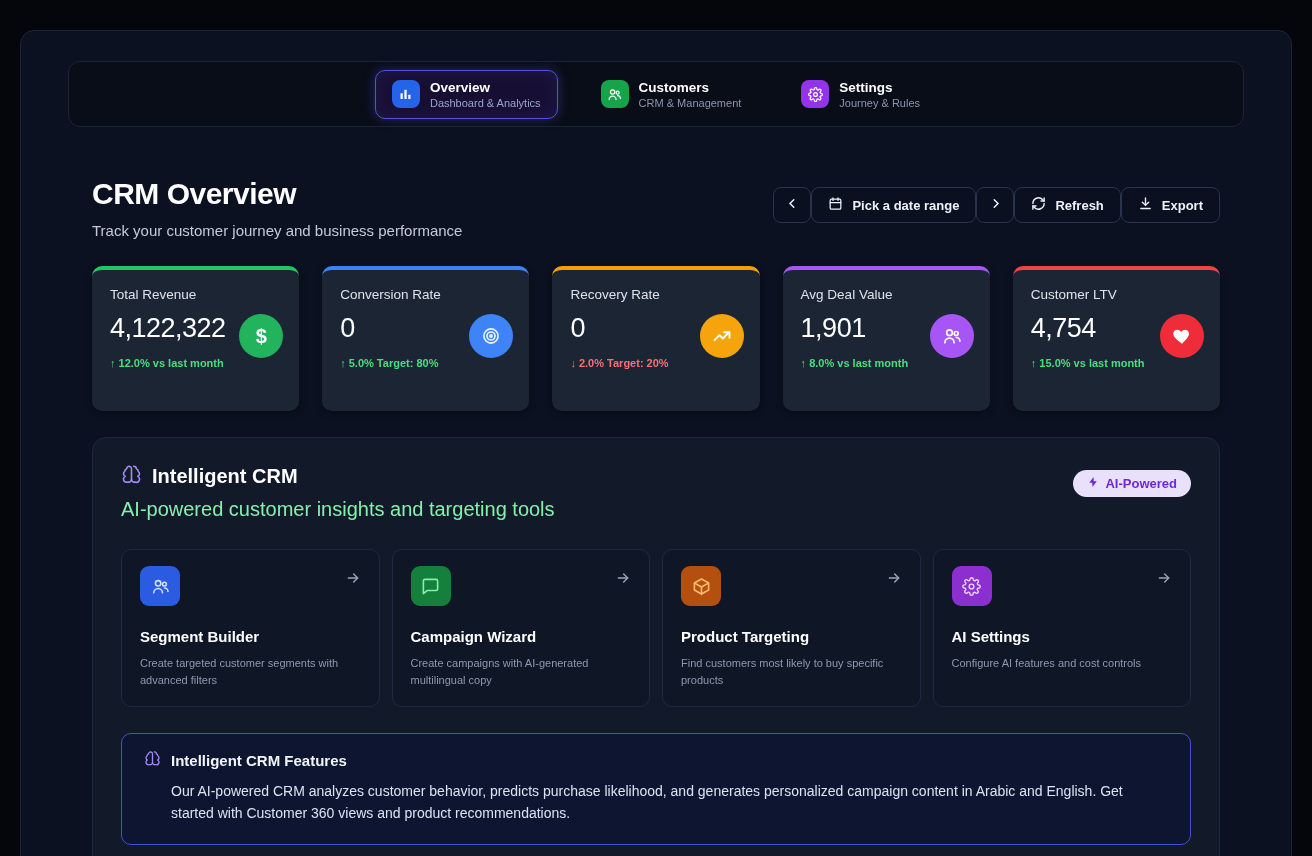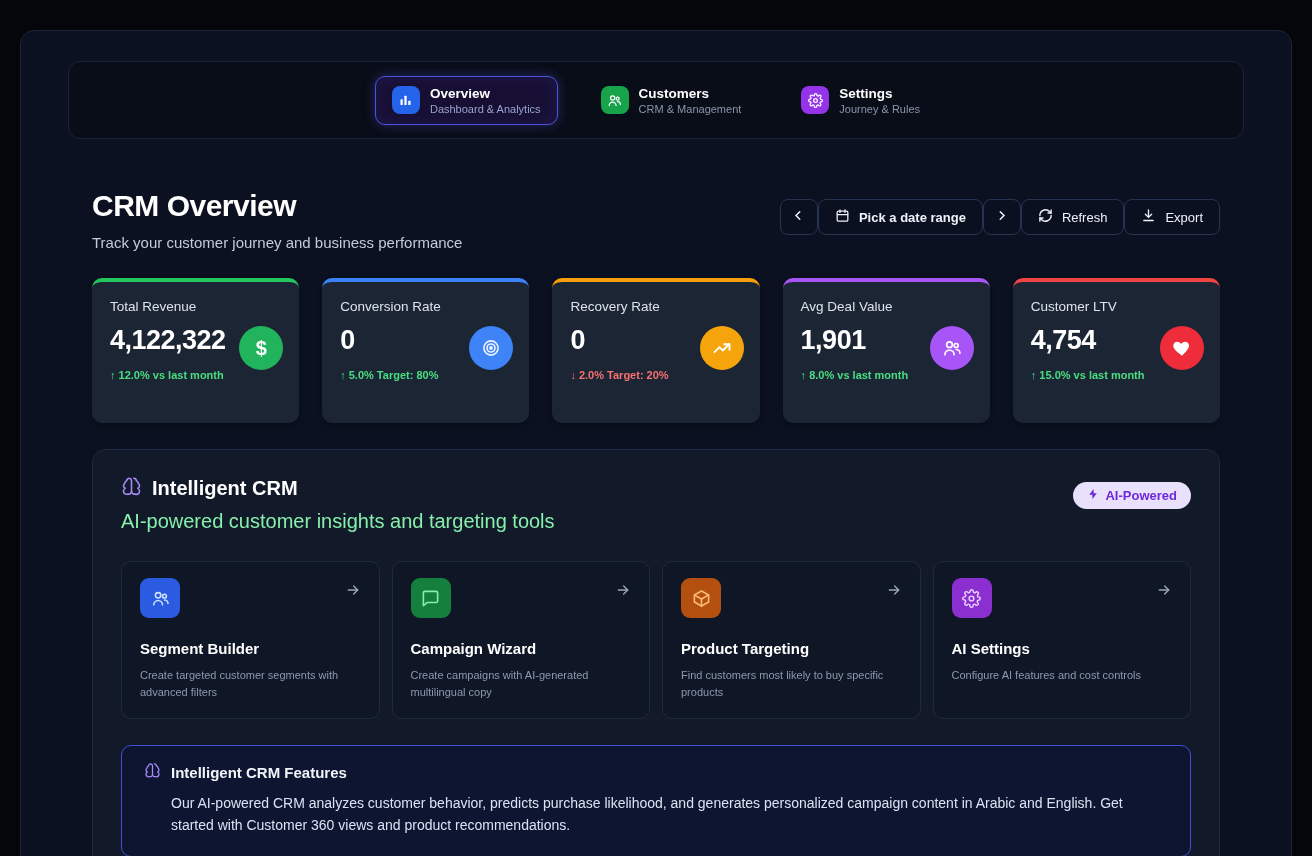--- a/index.html
+++ b/index.html
@@ -17,21 +17,21 @@
     background: #0b1120;
     border: 1px solid #1b2438;
     border-radius: 14px;
     padding: 30px 47px 0;
   }
   
   .topnav {
     background: #090d18;
     border: 1px solid #1a2338;
     border-radius: 12px;
-    height: 78px;
+    height: 66px;
     display: flex; align-items: center; justify-content: center;
   }
   .tabs { display: flex; gap: 26px; align-items: center; }
   .tab {
     display: flex; align-items: center; gap: 10px;
     padding: 9px 16px; border-radius: 10px;
     border: 1px solid transparent; cursor: pointer;
   }
   .tab.active {
     background: #170f33;
@@ -58,36 +58,36 @@
   .subtitle { margin-top: 11px; font-size: 15px; color: #c3cbd9; }
   .header-actions { display: flex; margin-top: 10px; align-items: center; }
   .btn, .icon-btn {
     background: #0a101f; border: 1px solid #273450; border-radius: 8px;
     color: #eef2f8; height: 36px; display: flex; align-items: center;
     cursor: pointer; font-family: inherit;
   }
   .icon-btn { width: 38px; justify-content: center; }
   .btn { padding: 0 16px; gap: 9px; font-size: 13px; font-weight: 600; }
   .btn svg, .icon-btn svg { width: 15px; height: 15px; }
-  .btn.strong { font-weight: 400; }
+  .btn.strong { font-weight: 700; }
 
   
   .kpi-row { margin-top: 27px; display: grid; grid-template-columns: repeat(5, 1fr); gap: 23px; }
   .kpi-card {
     background: #1c2534; border-radius: 10px; height: 145px;
     padding: 17px 18px 12px; position: relative;
     border-top: 4px solid #888; box-shadow: 0 2px 6px rgba(0,0,0,.35);
   }
   .kpi-card.a-green  { border-top-color: #22c55e; }
   .kpi-card.a-blue   { border-top-color: #3b82f6; }
   .kpi-card.a-amber  { border-top-color: #f59e0b; }
   .kpi-card.a-purple { border-top-color: #a855f7; }
   .kpi-card.a-red    { border-top-color: #ef4444; }
   .kpi-label { font-size: 13.5px; color: #dde3ec; font-weight: 500; }
-  .kpi-value { margin-top: 11px; font-size: 27px; font-weight: 700; color: #fff; letter-spacing: -0.5px; }
+  .kpi-value { margin-top: 11px; font-size: 27px; font-weight: 400; color: #fff; letter-spacing: -0.5px; }
   .kpi-delta { margin-top: 11px; font-size: 11px; font-weight: 700; line-height: 1.55; max-width: 120px; }
   .kpi-delta.up { color: #4ade80; }
   .kpi-delta.down { color: #f87171; }
   .kpi-icon {
     position: absolute; right: 16px; top: 44px;
     width: 44px; height: 44px; border-radius: 50%;
     display: grid; place-items: center; color: #fff;
     font-size: 20px; font-weight: 700;
   }
   .kpi-icon svg { width: 20px; height: 20px; }

